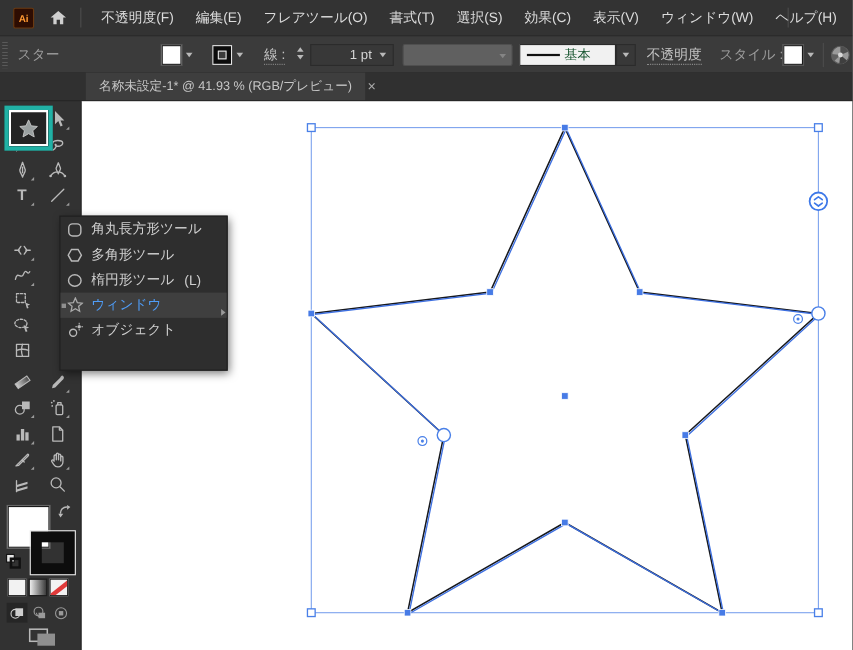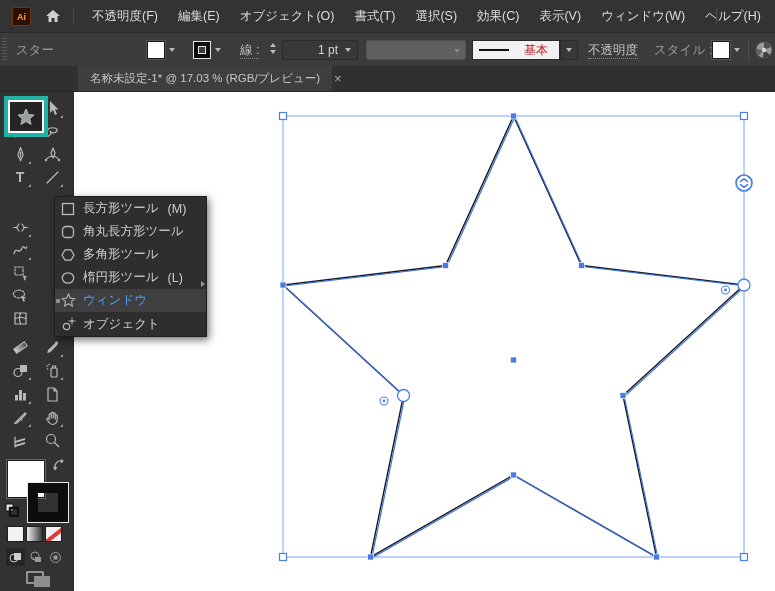--- a/index.html
+++ b/index.html
@@ -77,21 +77,21 @@
   <div id="ai-badge">Ai</div>
   <span id="home-ic">
     <svg width="16" height="16" viewBox="0 0 16 16">
         <path d="M8 2 L15 8 H12.5 V14 H9.5 V10 H6.5 V14 H3.5 V8 H1 Z" fill="#cfcfcf"></path>
       </svg>
   </span>
   <span class="vsep"></span>
   <div id="menu-items">
     <span class="menu-item">不透明度(F)</span>
     <span class="menu-item">編集(E)</span>
-    <span class="menu-item">オブジェクト(O)</span>
+    <span class="menu-item">フレアツール(O)</span>
     <span class="menu-item">書式(T)</span>
     <span class="menu-item">選択(S)</span>
     <span class="menu-item">効果(C)</span>
     <span class="menu-item">表示(V)</span>
     <span class="menu-item">ウィンドウ(W)</span>
     <span class="menu-item">ヘルプ(H)</span>
   </div>
   <span class="vsep2 abs"></span>
 </div>
 
@@ -117,21 +117,21 @@
     <span class="txt">1 pt</span>
     <span class="chev" style="margin-right:6px;"></span>
   </div>
 
   <div class="abs" style="left:366px;top:7px;width:100px;height:20px;background:#606060;border:1px solid #4f4f4f;border-radius:2px;box-sizing:border-box;">
     <span class="chev dis" style="position:absolute;right:5px;top:8px;"></span>
   </div>
 
   <div class="abs" style="left:472px;top:7px;width:88px;height:20px;background:#f1f1f1;border:1px solid #2a2a2a;box-sizing:border-box;display:flex;align-items:center;">
     <div style="width:30px;height:2px;background:#111;margin-left:6px;"></div>
-    <span style="font-size:12px;color:#b91c1c;margin-left:15px;">基本</span>
+    <span style="font-size:12px;color:#14532d;margin-left:4px;">基本</span>
   </div>
   <div class="combo abs" style="left:560px;top:7px;width:18px;justify-content:center;">
     <span class="chev"></span>
   </div>
 
   <span class="cb-link abs" style="left:588px;top:10px;">不透明度</span>
   <span class="cb-label abs" style="left:654px;top:0;">スタイル :</span>
 
   <div class="swatch abs" style="left:712px;top:8px;"></div>
   <span class="chev abs" style="left:734px;top:15px;"></span>
@@ -143,21 +143,21 @@
       <path d="M10 10 L10 2 A8 8 0 0 1 17 7 Z" fill="#4f4f4f"></path>
       <path d="M10 10 L4 16 A8 8 0 0 1 2 9 Z" fill="#616161"></path>
       <path d="M10 10 L16 15 A8 8 0 0 1 9 18 Z" fill="#3f3f3f"></path>
       <circle cx="10" cy="10" r="2.2" fill="#d8d8d8"></circle>
     </svg>
   </span>
 </div>
 
 <div id="tabbar" class="abs"></div>
 <div id="doc-tab" class="abs">
-  <span class="t">名称未設定-1* @ 17.03 % (RGB/プレビュー)</span>
+  <span class="t">名称未設定-1* @ 41.93 % (RGB/プレビュー)</span>
   <span id="tab-close">×</span>
 </div>
 
 <div id="canvas-bg" class="abs"></div>
 
 <svg id="art" class="abs" width="701" height="499" viewBox="74 92 701 499">
 
   <rect x="283" y="116" width="461" height="441" fill="none" stroke="#7da3ee" stroke-width="1"></rect>
 
   <polygon points="513.5,116 581.5,265.5 744,285 623,395.5 656.5,557 513.5,475 370.5,557 403.5,395.5 283,285 445.5,265.5" fill="none" stroke="#16181d" stroke-width="1.4"></polygon>
@@ -406,29 +406,20 @@
 <div id="star-highlight" class="abs">
   <svg width="20" height="20" viewBox="0 0 20 20">
     <polygon points="10,2 12.4,7.4 18,8 13.8,11.8 15.1,17.5 10,14.5 4.9,17.5 6.2,11.8 2,8 7.6,7.4" fill="#9aa0a0" stroke="#c9c9c9" stroke-width="0.8"></polygon>
   </svg>
 </div>
 
 <div id="flyout" class="abs">
   <div class="fly-row">
     <span class="ficon">
       <svg width="14" height="14" viewBox="0 0 14 14">
-          <rect x="1.5" y="1.5" width="11" height="11" fill="none" stroke="#b9b9b9" stroke-width="1.3"></rect>
-        </svg>
-    </span>
-    <span class="flab">長方形ツール</span>
-    <span class="fsc">(M)</span>
-  </div>
-  <div class="fly-row">
-    <span class="ficon">
-      <svg width="14" height="14" viewBox="0 0 14 14">
           <rect x="1.5" y="1.5" width="11" height="11" rx="3.5" fill="none" stroke="#b9b9b9" stroke-width="1.3"></rect>
         </svg>
     </span>
     <span class="flab">角丸長方形ツール</span>
     <span class="fsc"></span>
   </div>
   <div class="fly-row">
     <span class="ficon">
       <svg width="14" height="14" viewBox="0 0 14 14">
           <polygon points="4,1.8 10,1.8 13,7 10,12.2 4,12.2 1,7" fill="none" stroke="#b9b9b9" stroke-width="1.3"></polygon>

